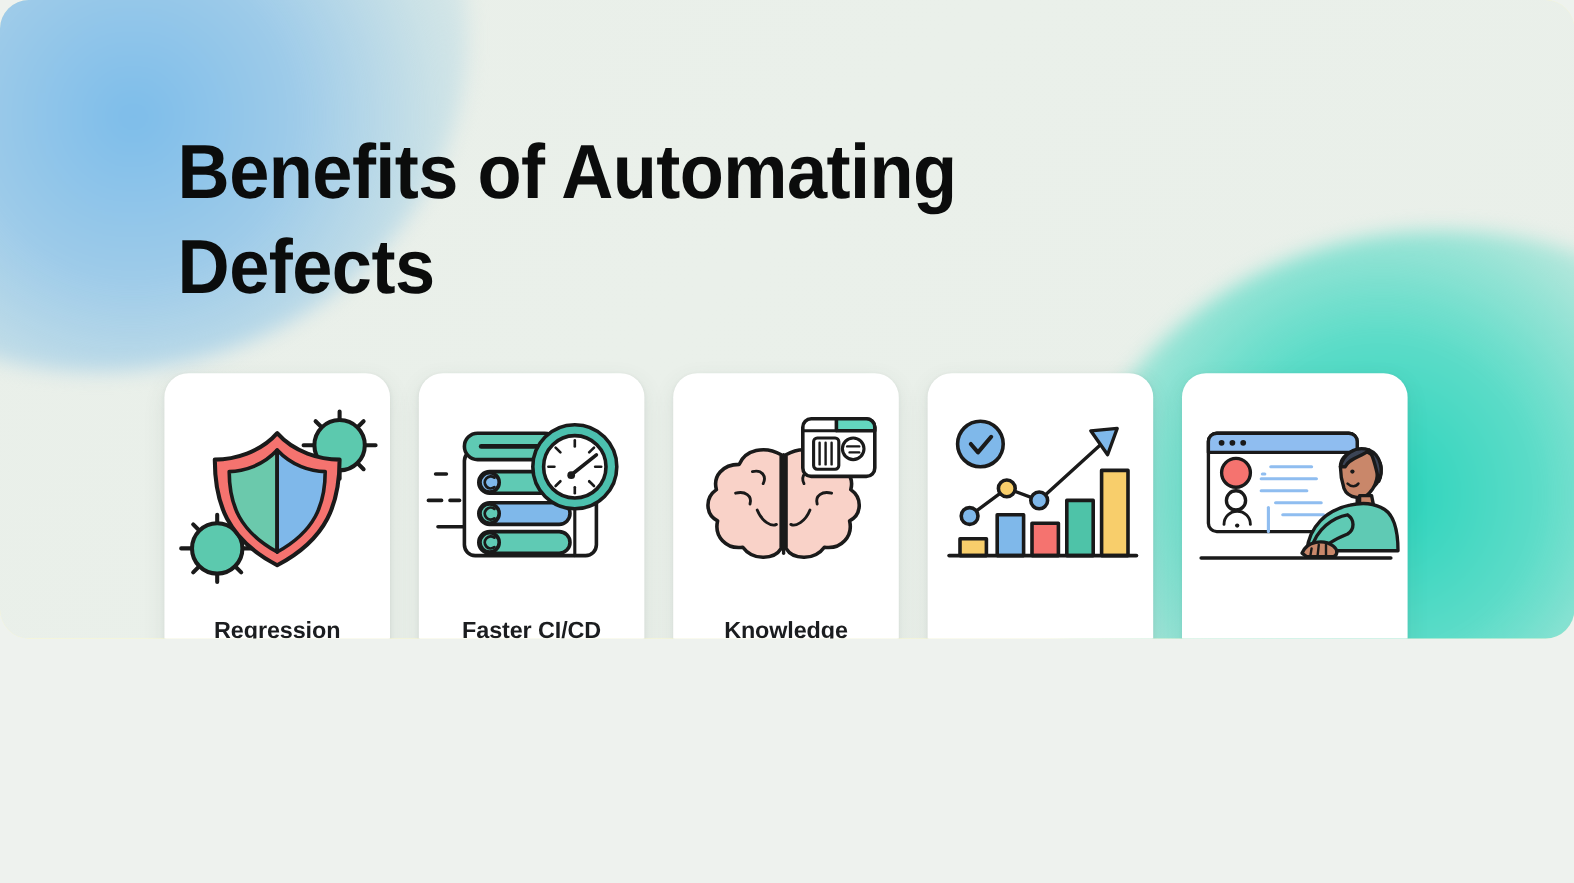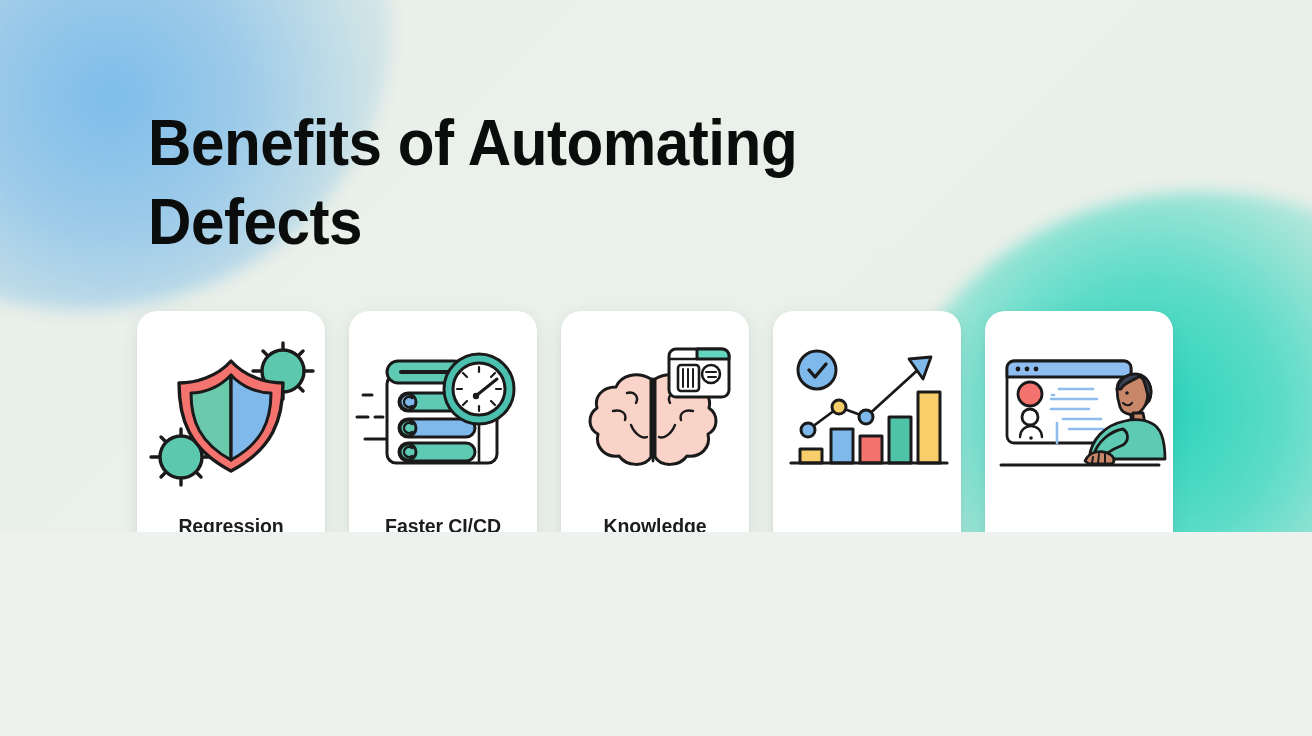--- a/index.html
+++ b/index.html
@@ -17,20 +17,21 @@
     position: relative;
   }
 
   .slide {
     position: absolute;
     inset: 0;
     width: 1312px;
     height: 532px;
     overflow: hidden;
     background: #fef9c3;
+    border-radius: 24px;
   }
 
   
   .bg-base {
     position: absolute;
     inset: 0;
     background: linear-gradient(135deg, #e9efe9 0%, #eaf0ea 45%, #e9efe9 100%);
   }
   .bg-blob-tl {
     position: absolute;

